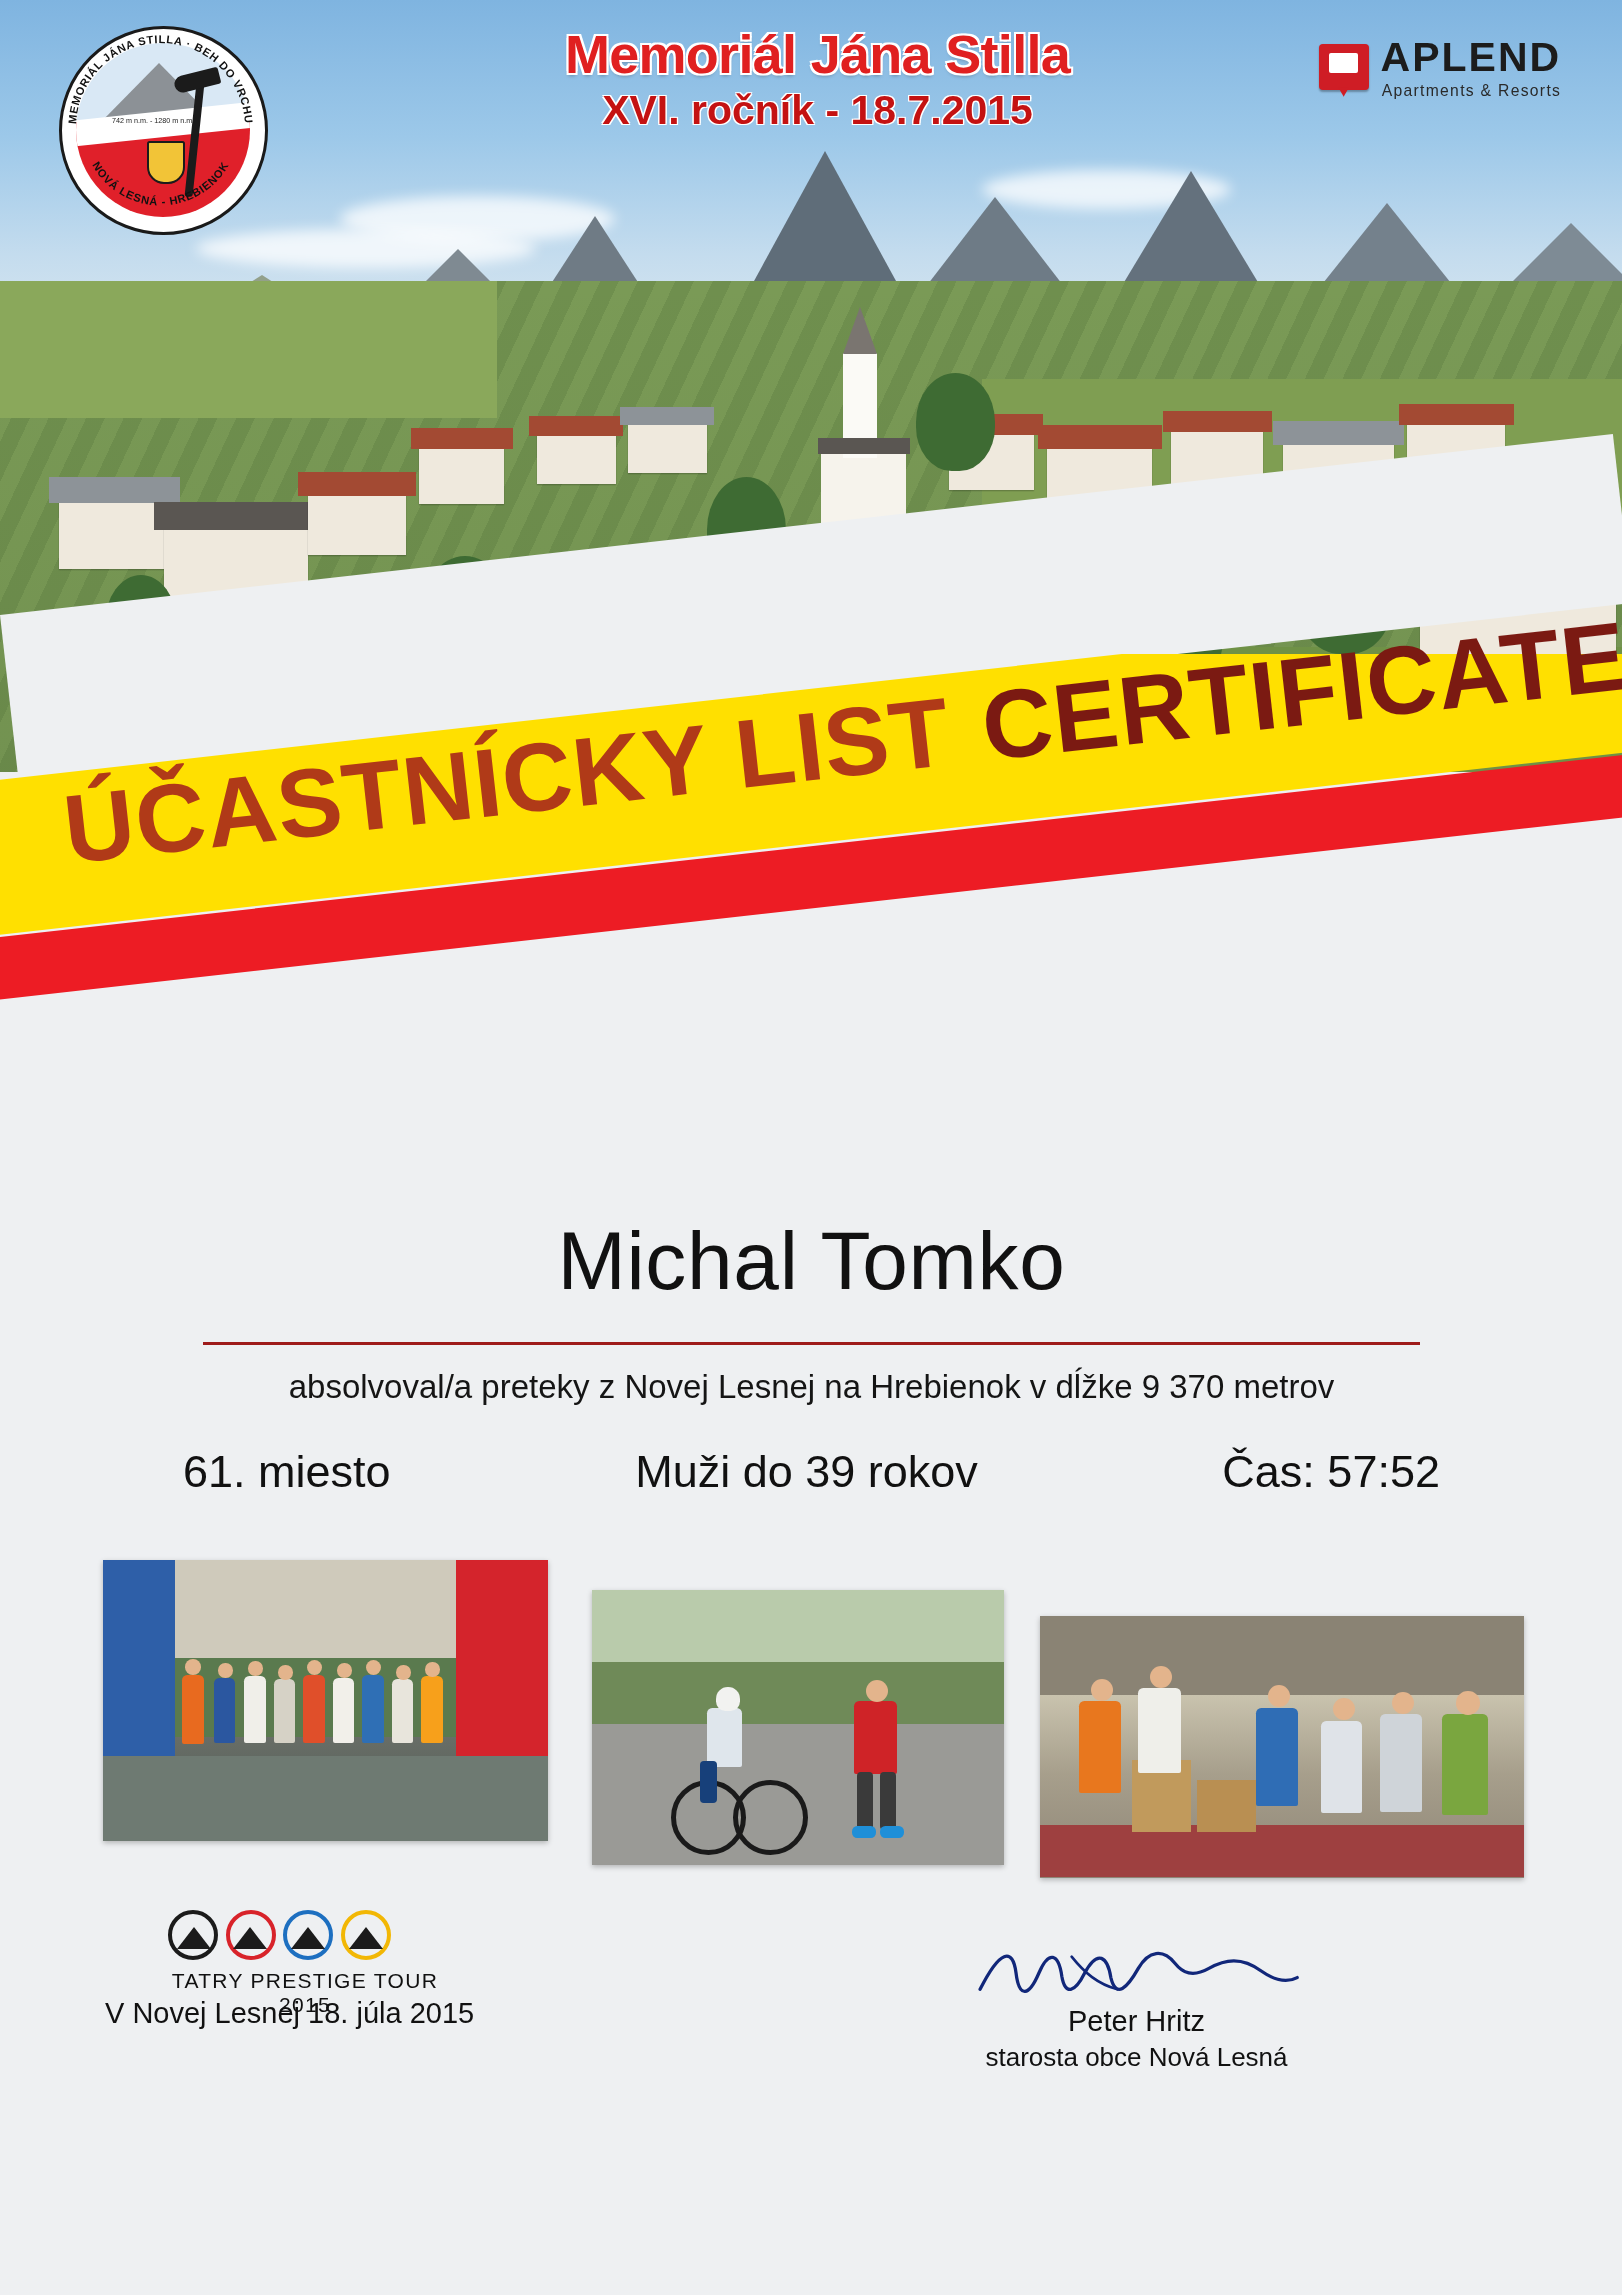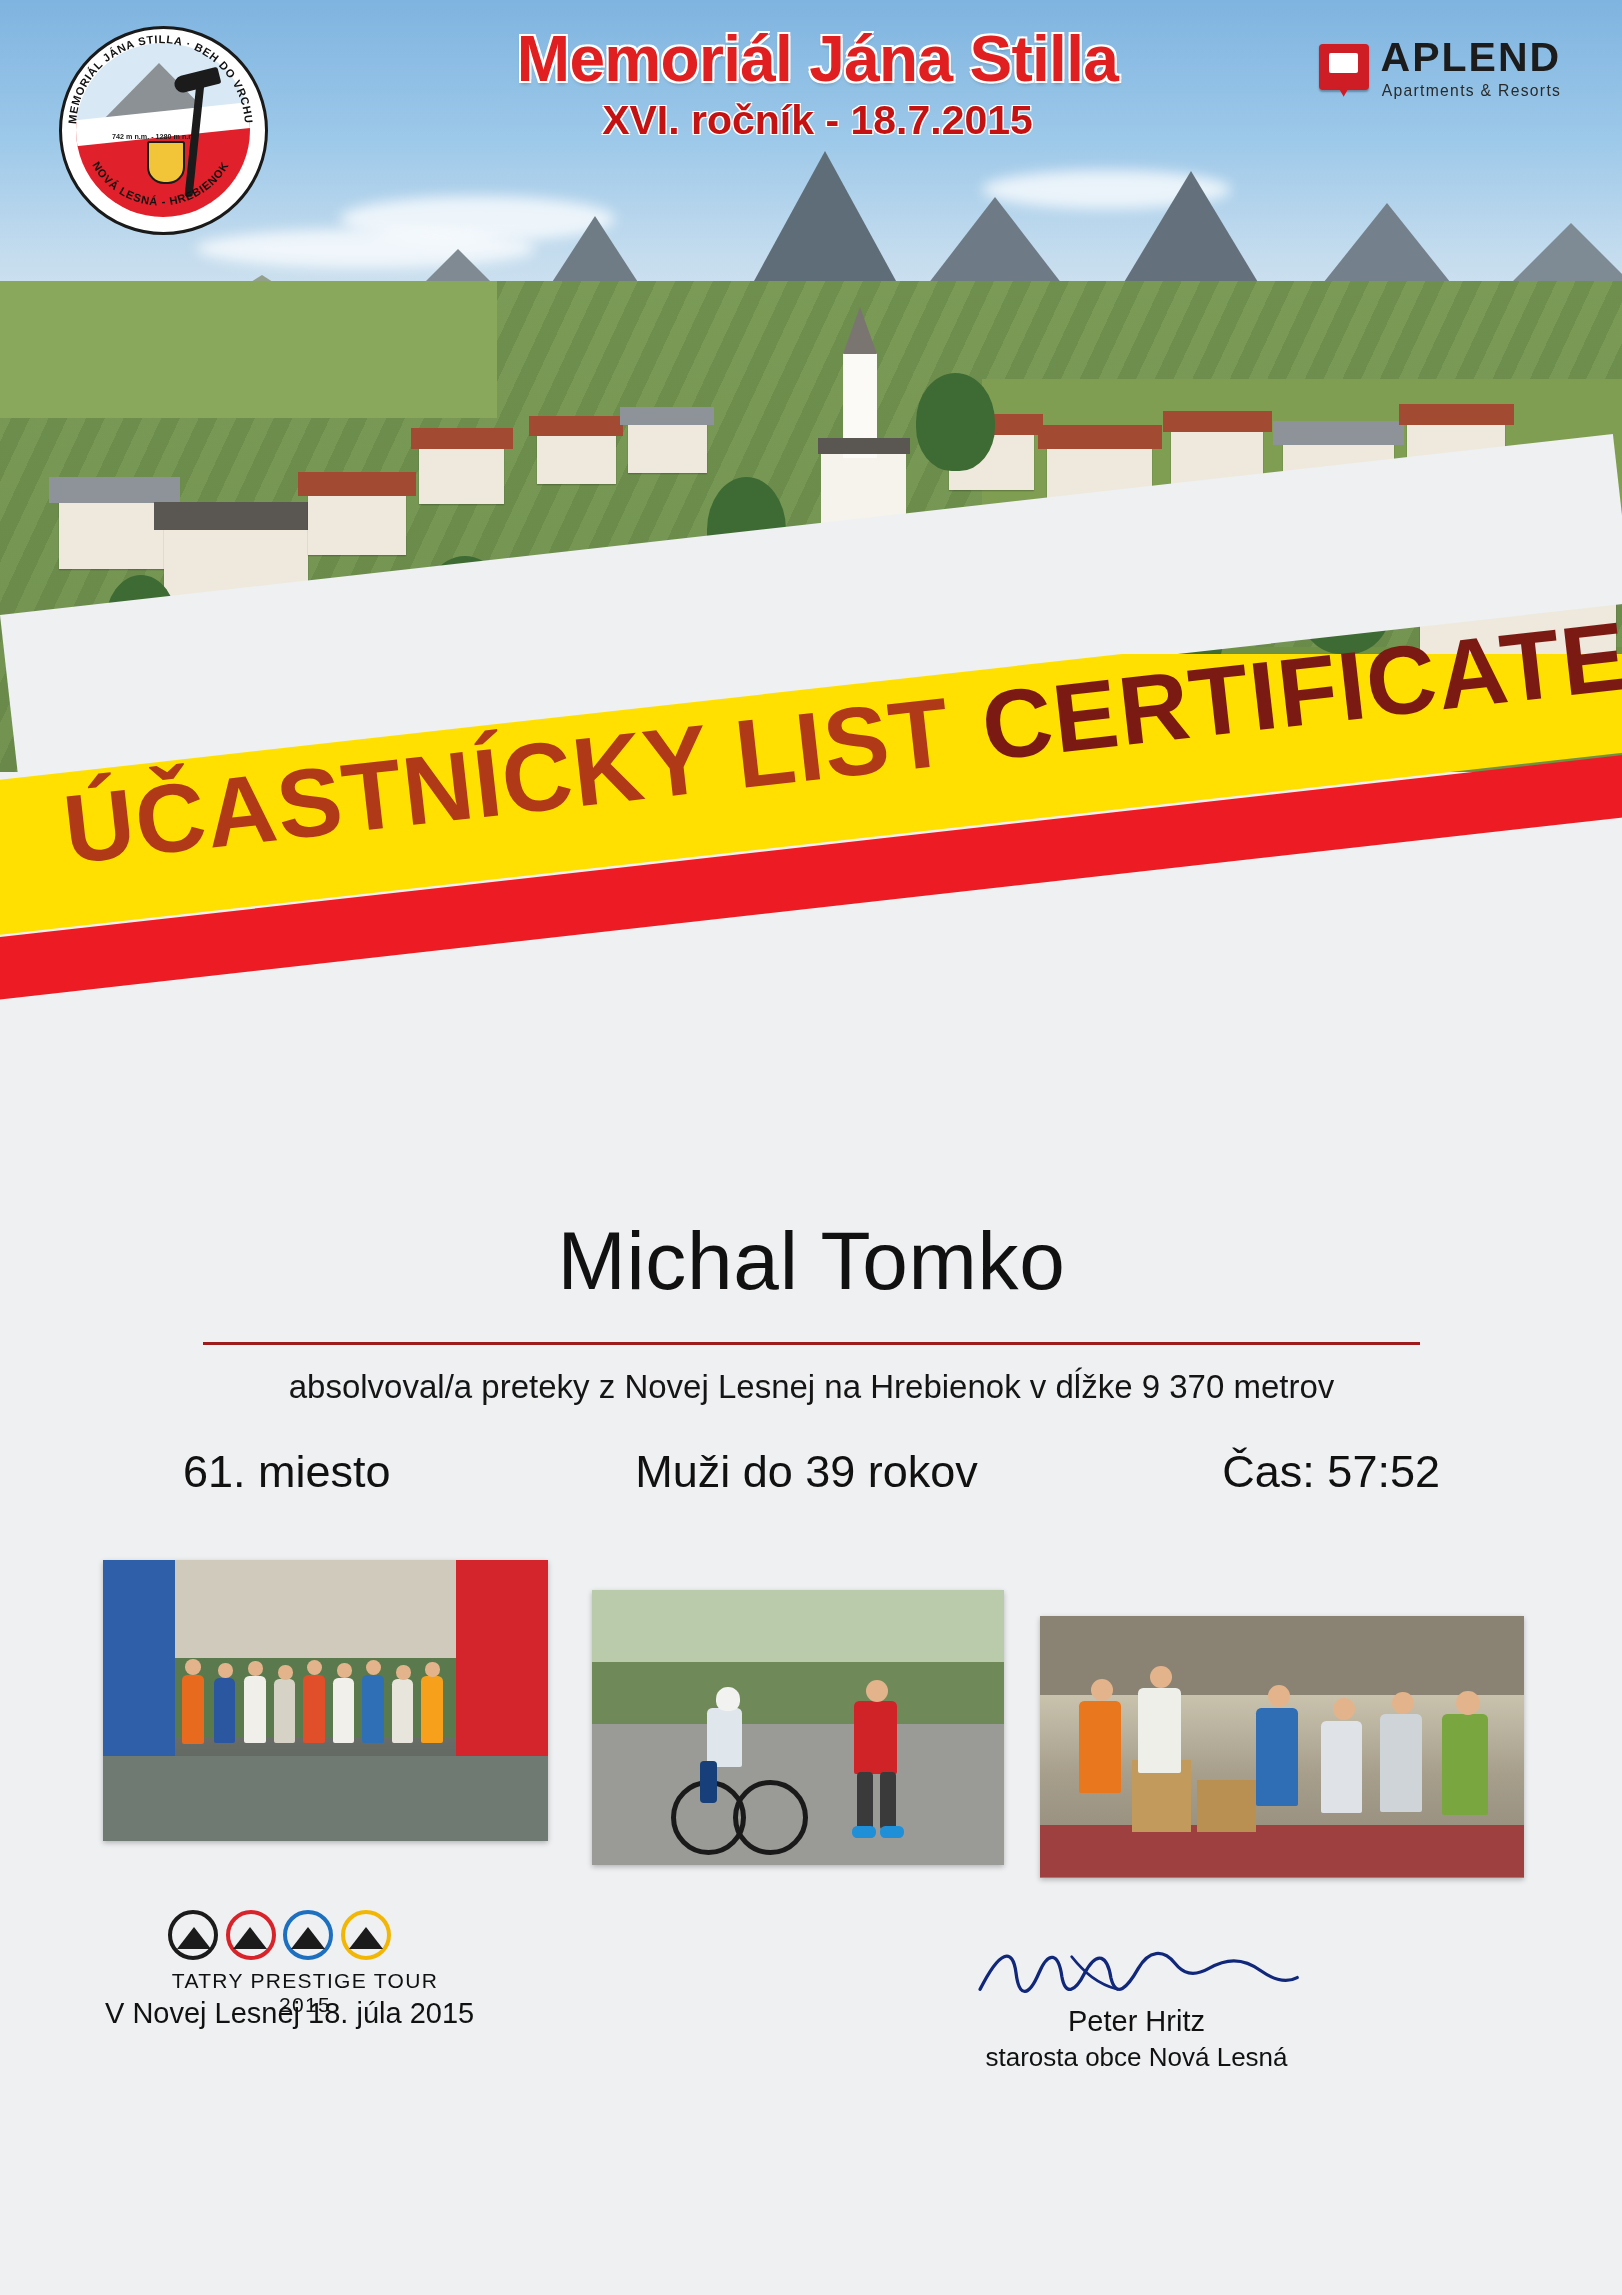--- a/index.html
+++ b/index.html
@@ -114,21 +114,21 @@
   
   .title-wrap {
     position: absolute;
     left: 366px;
     top: 26px;
     width: 903px;
     text-align: center;
     z-index: 30;
   }
   .main-title {
-    font-size: 64px;
+    font-size: 54px;
     font-weight: bold;
     color: #e02020;
     letter-spacing: -0.7px;
     text-shadow:
       -2px -2px 0 #ffffff,
       2px -2px 0 #ffffff,
       -2px 2px 0 #ffffff,
       2px 2px 0 #ffffff,
       0 2.6px 3.9px rgba(0,0,0,0.25);
     line-height: 1.05;
@@ -629,21 +629,21 @@
           <path id="topArc" d="M 26,155 A 129,129 0 0 1 284,155"></path>
           <path id="botArc" d="M 36,155 A 119,119 0 0 0 274,155"></path>
         </defs>
         <text font-family="Liberation Sans, sans-serif" font-size="17" font-weight="bold" fill="#111" letter-spacing="1.2">
           <textPath href="#topArc" startOffset="50%" text-anchor="middle" id="emblem-top">MEMORIÁL JÁNA STILLA · BEH DO VRCHU</textPath>
         </text>
         <text font-family="Liberation Sans, sans-serif" font-size="17" font-weight="bold" fill="#111" letter-spacing="1.2">
           <textPath href="#botArc" startOffset="50%" text-anchor="middle" id="emblem-bot">NOVÁ LESNÁ - HREBIENOK</textPath>
         </text>
       </svg>
-      <div style="position:absolute; left:73px; top:112px; font-size:7.2px; color:#1b1b1b; font-weight:bold;">742 m n.m. - 1280 m n.m.</div>
+      <div style="position:absolute; left:73px; top:96px; font-size:7.2px; color:#1b1b1b; font-weight:normal;">742 m n.m. - 1280 m n.m.</div>
     </div>
 
     <div class="title-wrap">
       <div class="main-title">Memoriál Jána Stilla</div>
       <div class="sub-title">XVI. ročník - 18.7.2015</div>
     </div>
 
     <div class="sponsors">
       <div class="aplend-row">
         <div class="aplend-mark"></div>

